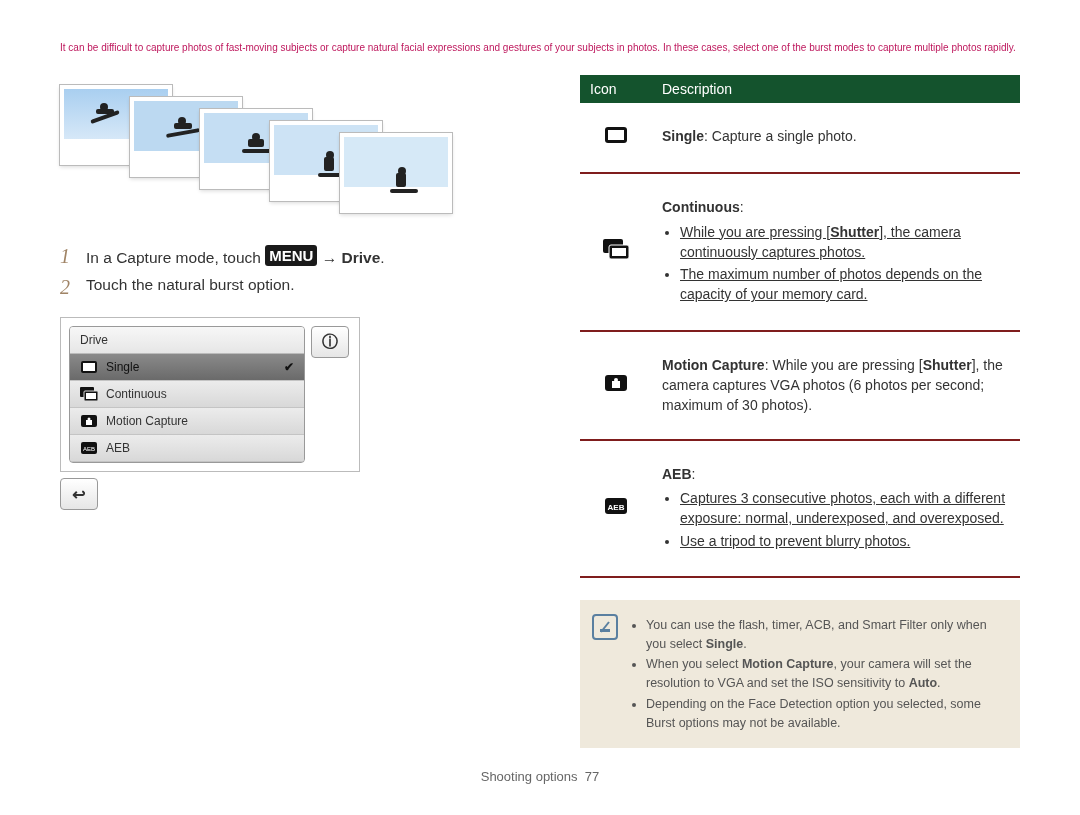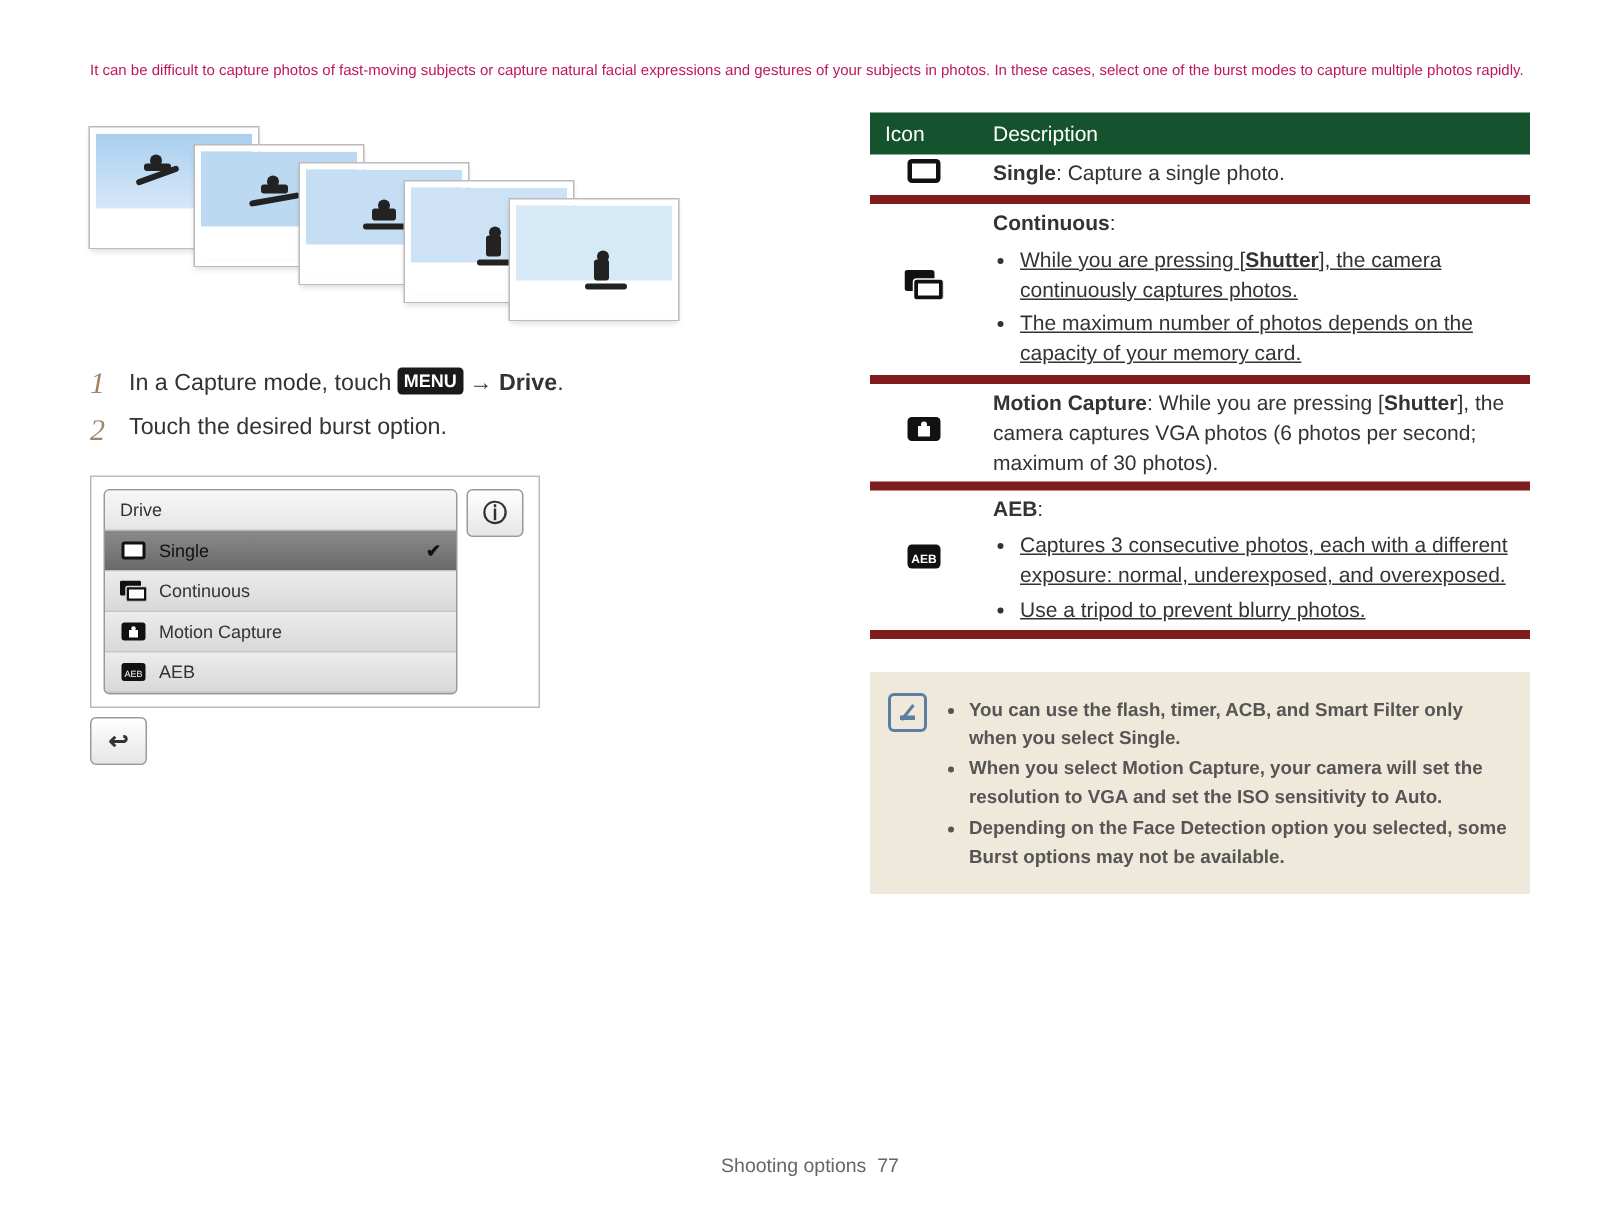--- a/index.html
+++ b/index.html
@@ -71,21 +71,21 @@
     font-style: italic;
     font-family: Georgia, serif;
     color: #a08466;
     font-size: 20px;
     min-width: 14px;
   }
   .menu-chip {
     display: inline-block;
     background: #1a1a1a;
     color: #fff;
-    font-size: 12px;
+    font-size: 15px;
     font-weight: bold;
     padding: 2px 4px;
     border-radius: 3px;
     vertical-align: 2px;
   }
   .ui-screenshot {
     border: 1px solid #bbb;
     width: 300px;
     padding: 8px;
     box-sizing: border-box;
@@ -159,43 +159,42 @@
   .tbl th {
     background: #14532d;
     color: #fff;
     font-weight: normal;
     text-align: left;
     padding: 6px 10px;
     font-size: 14px;
   }
   .tbl th:first-child { width: 52px; }
   .tbl td {
-    border-bottom: 6px solid #7f1d1d;
-    padding: 2px 10px;
+    border-bottom: 2px solid #7f1d1d;
+    padding: 23px 10px;
     vertical-align: top;
     line-height: 1.45;
     color: #333;
   }
   .tbl td.iconcell {
     text-align: center;
     vertical-align: middle;
   }
   .tbl td.iconcell svg { display:inline-block; }
   .tbl ul { margin: 4px 0 0 0; padding-left: 18px; }
   .tbl li { margin: 2px 0; text-decoration: underline; }
   
   .note {
     margin-top: 22px;
     background: #efe9dc;
     padding: 14px 14px 14px 50px;
     position: relative;
     font-size: 12.5px;
     line-height: 1.5;
     color: #555;
-    font-weight: bold;
   }
   .note-icon {
     position: absolute;
     left: 12px;
     top: 14px;
     width: 22px;
     height: 22px;
     border: 2px solid #5a7fa0;
     border-radius: 4px;
     display: flex;
@@ -290,21 +289,21 @@
 
       <ol class="steps">
         <li class="step">
           <span class="step-num">1</span>
           <span>
             <span>In a Capture mode, touch </span><span class="menu-chip">MENU</span><span> → </span><b>Drive</b><span>.</span>
           </span>
         </li>
         <li class="step">
           <span class="step-num">2</span>
-          <span>Touch the desired burst option.</span>
+          <span>Touch the natural burst option.</span>
         </li>
       </ol>
 
       <div class="ui-screenshot">
         <div class="ui-left">
           <div class="ui-header">Drive</div>
           <div class="ui-item selected">
             <span class="ico">
                 <svg width="18" height="14">
                   <rect x="1" y="1" width="16" height="12" rx="2" fill="#111"></rect>

